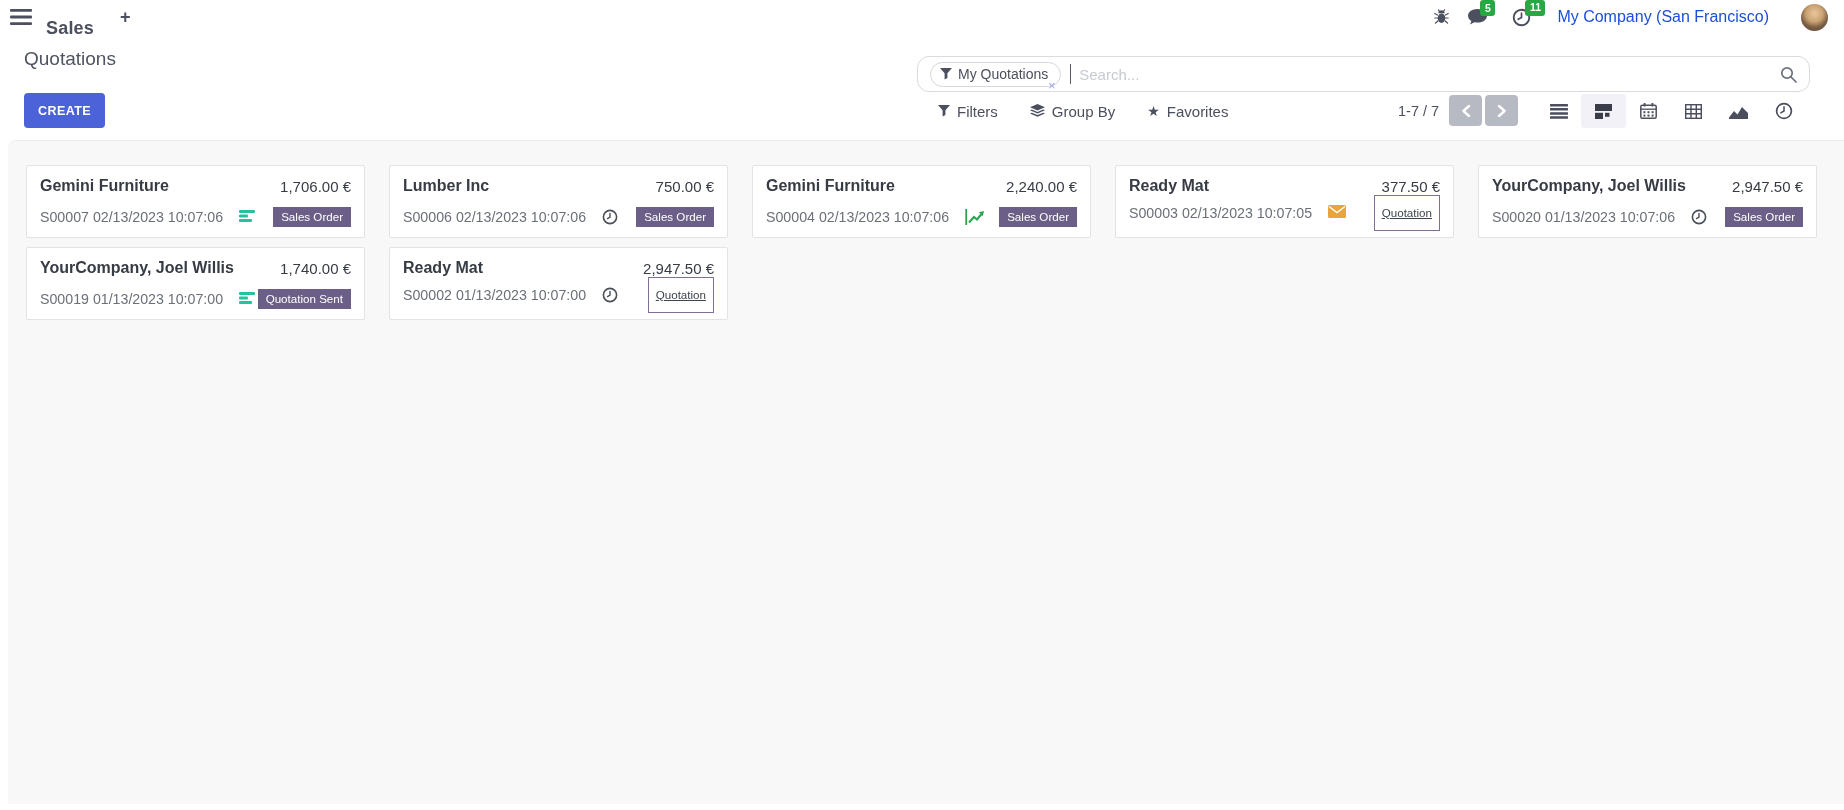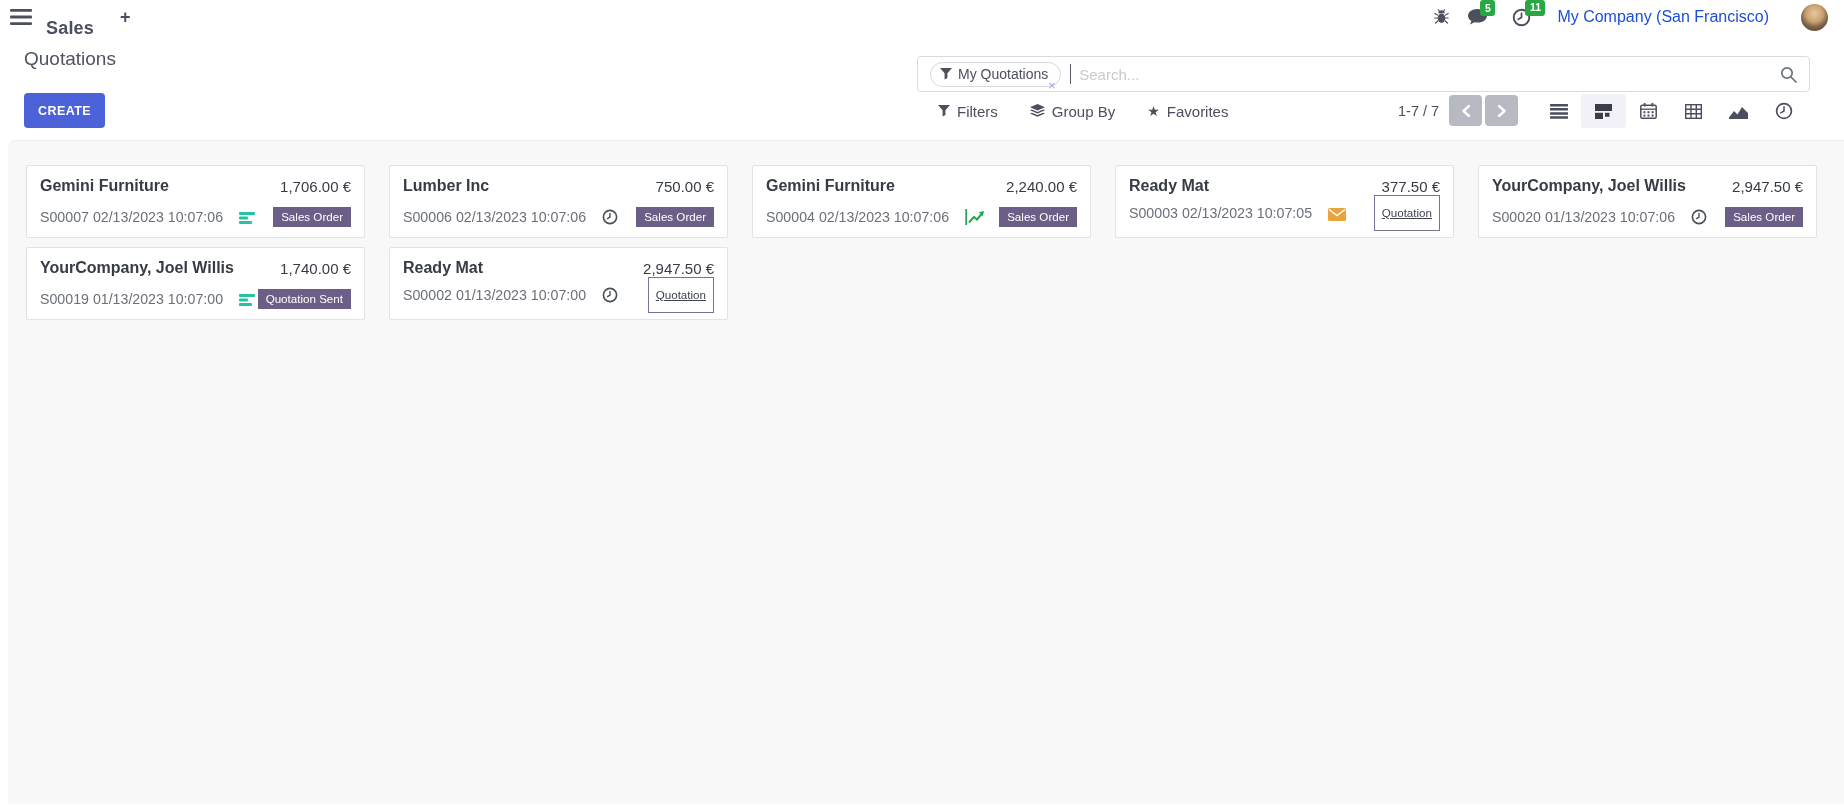--- a/index.html
+++ b/index.html
@@ -24,21 +24,21 @@
   .mr18{margin-right:18px;} .mr24{margin-right:24px;}
 
   
   .control-panel { position:absolute; top:34px; left:8px; right:0; height:106px; background:#fff; }
   .page-title { position:absolute; left:16px; top:14px; font-size:19px; font-weight:500; color:#4f5460; }
   .create-btn { position:absolute; left:16px; top:59px; width:81px; height:35px; background:#4c62d9;
                 color:#fff; border:none; border-radius:4px; font-size:12.5px; font-weight:700;
                 letter-spacing:.4px; cursor:pointer; font-family:"Liberation Sans", sans-serif; }
 
   .search-box { position:absolute; left:909px; top:22px; width:893px; height:36px; background:#fff;
-                border:1px solid #d9dbe0; border-radius:4px; display:flex; align-items:center; padding:0 12px; }
+                border:1px solid #d9dbe0; border-radius:12px; display:flex; align-items:center; padding:0 12px; }
   .facet { display:flex; align-items:center; gap:6px; height:25px; padding:0 12px 0 9px;
            border:1px solid #d5d7dd; border-radius:13px; background:#fff; cursor:pointer; }
   .facet-label { font-size:14px; color:#4c4f5e; white-space:nowrap; }
   .caret-line { width:1px; height:20px; background:#555a64; margin-left:9px; }
   .search-input { flex:1; border:none; outline:none; font-size:15px; color:#333; padding-left:8px;
                   font-family:"Liberation Sans", sans-serif; background:transparent; }
   .search-input::placeholder { color:#c7cad1; }
   .facet-remove { position:absolute; left:1040px; top:45px; color:#9aa3e6; font-size:13px; cursor:pointer; line-height:1; }
 
   .filter-bar { position:absolute; left:930px; top:61px; height:32px; display:flex; align-items:center; gap:32px; }
@@ -58,21 +58,21 @@
 
   
   .content { position:absolute; top:140px; left:8px; right:0; bottom:6px; background:#f8f8f9;
              border-top:1px solid #ededf1; border-top-left-radius:8px; }
   .kcard { position:absolute; width:339px; height:73px; background:#fff; border:1px solid #e2e2e7;
            border-radius:2px; padding:11px 13px 10px; display:flex; flex-direction:column;
            justify-content:space-between; cursor:pointer; }
   .crow { display:flex; justify-content:space-between; align-items:center; }
   .cust { font-size:16px; font-weight:600; color:#363b44; }
   .amt  { font-size:15px; color:#363b44; }
-  .ref-group { display:flex; align-items:flex-end; gap:16px; }
+  .ref-group { display:flex; align-items:flex-start; gap:16px; }
   .ref { font-size:14.2px; color:#6b7078; white-space:nowrap; }
   .aicon { display:flex; align-items:center; }
   .badge { font-size:11.6px; border-radius:0; line-height:1.35; white-space:nowrap; }
   .badge.filled { background:#6c5f87; color:#fff; padding:2px 8px; }
   .badge.outline { border:1px solid #7e6f99; color:#3f444d; padding:9px 7px; background:transparent;text-decoration:underline; }
   svg { display:block; }
 </style>
 </head>
 <body>
 

